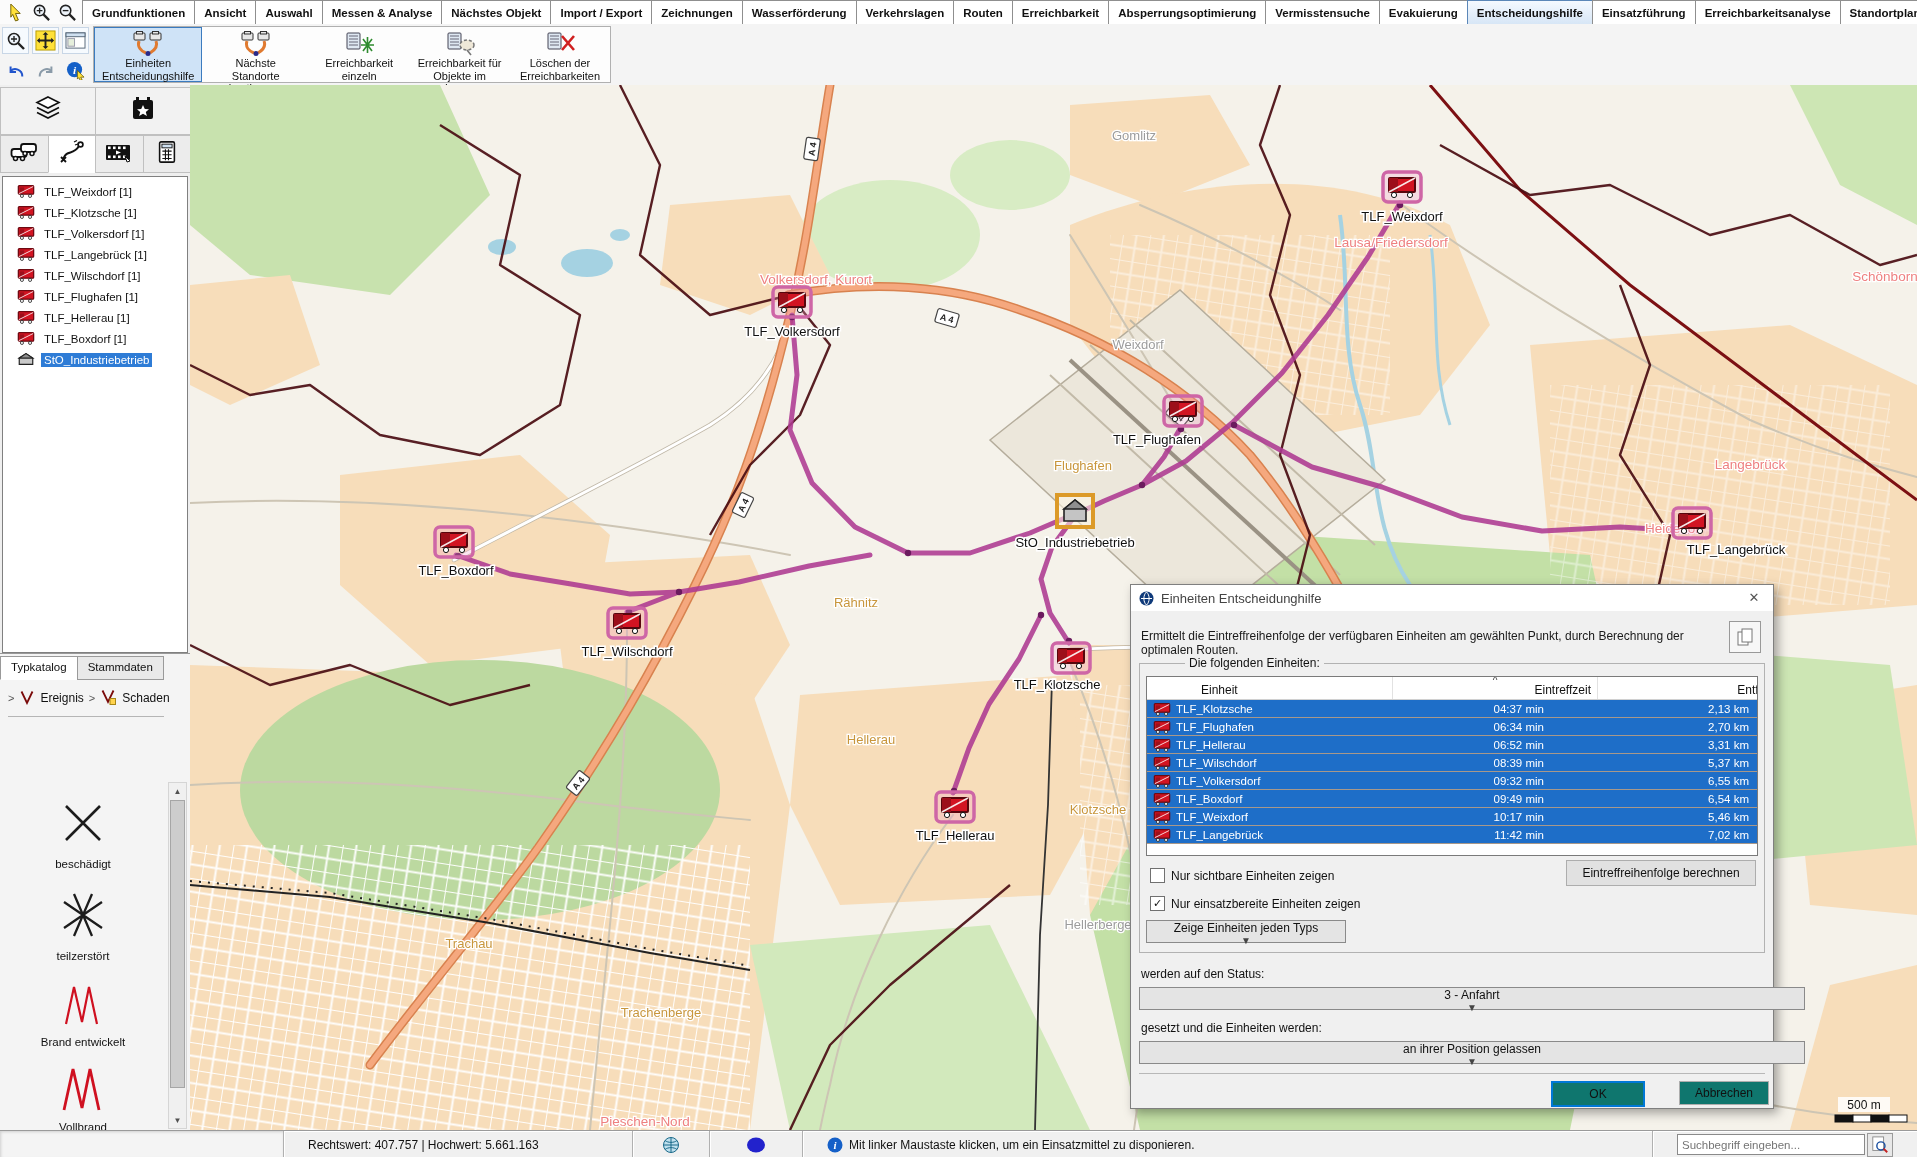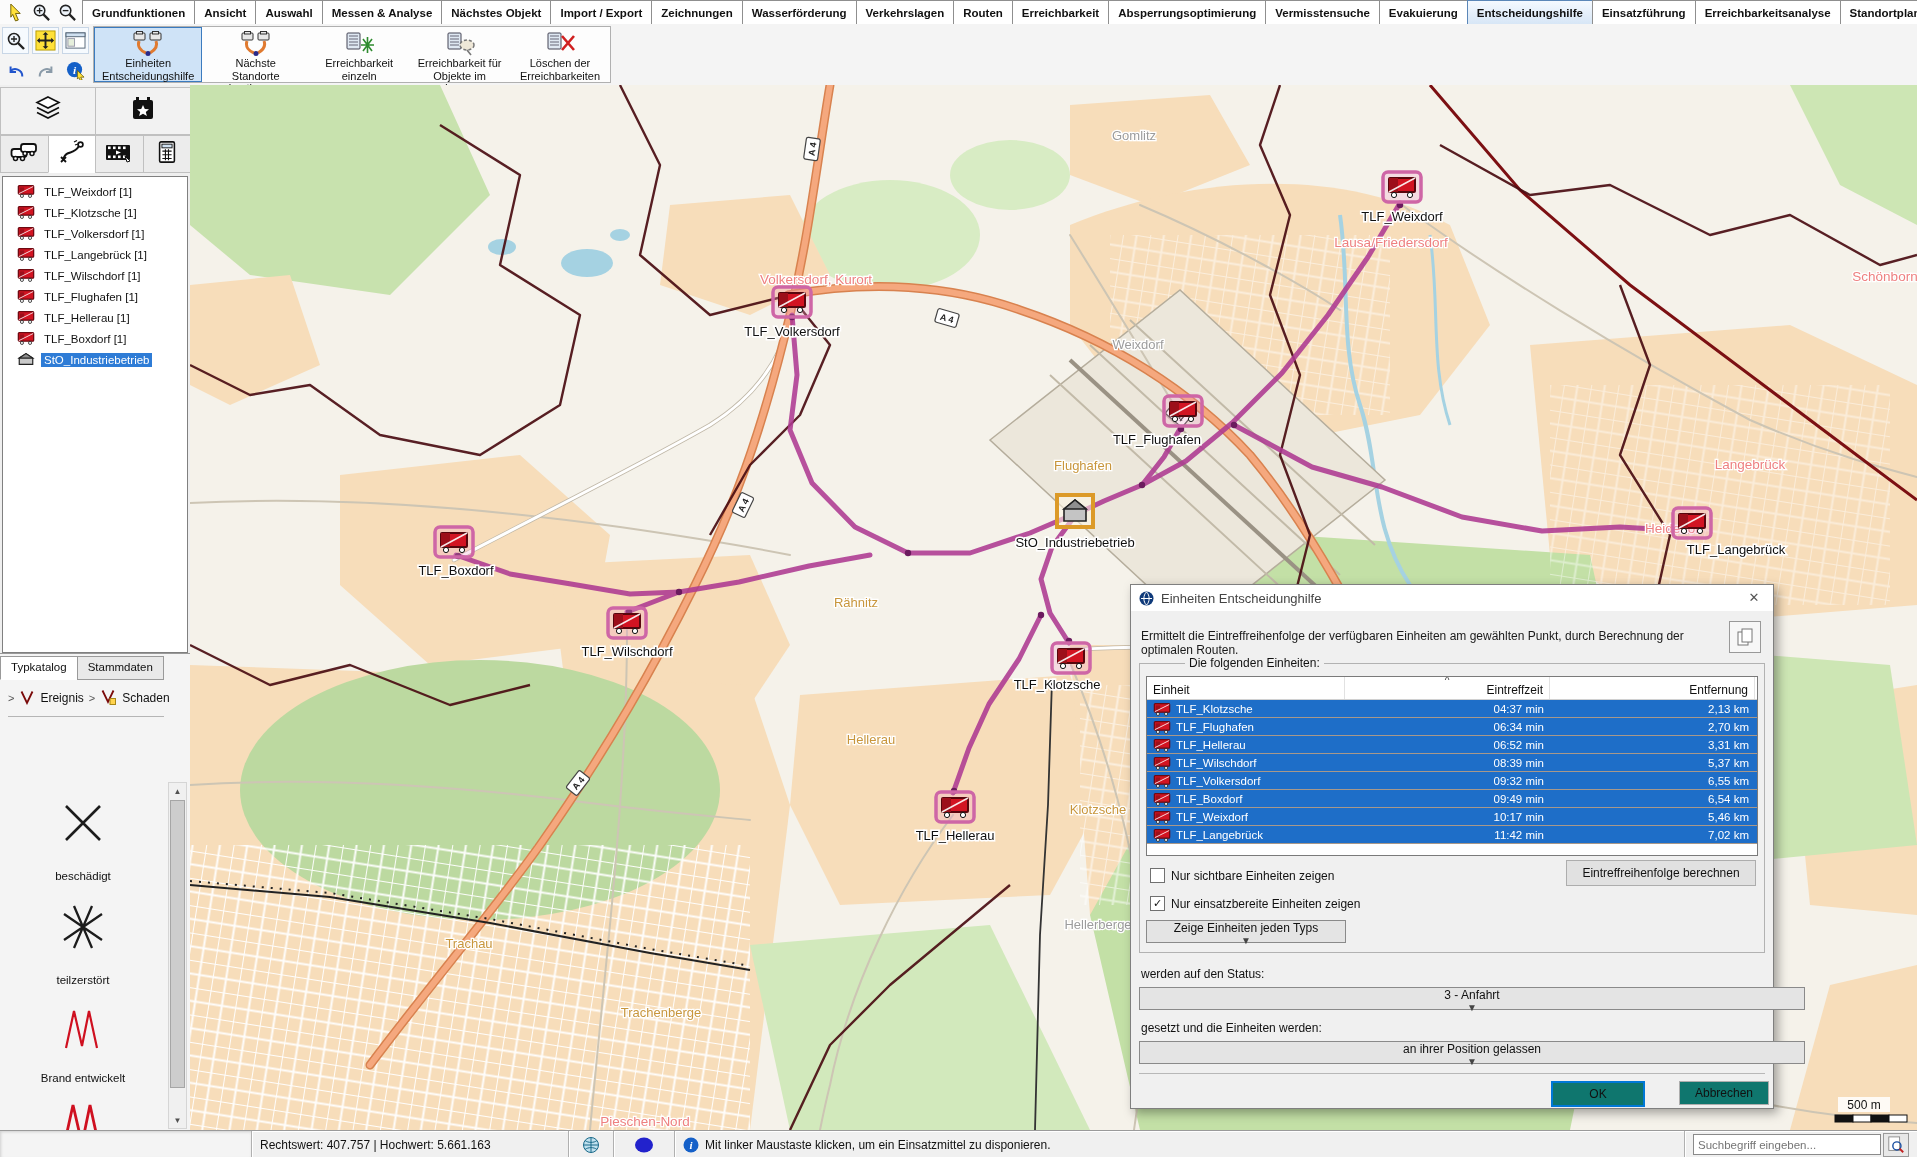--- a/index.html
+++ b/index.html
@@ -43,21 +43,21 @@
   .uitem.selected .ulabel{background:#2e7cd6;color:#fff;}
   
   #catalog{position:absolute;left:0;top:568px;width:190px;height:477px;background:#f4f4f4;border-top:1px solid #999;}
   #cat-tabs{display:flex;height:24px;margin-top:2px;}
   .cattab{font-size:11.5px;padding:4px 10px 3px;border:1px solid #9a9a9a;background:#e9e9e9;margin-right:-1px;white-space:nowrap;}
   .cattab.active{background:#fff;border-bottom-color:#fff;}
   #cat-crumb{display:flex;align-items:center;gap:5px;font-size:12px;padding:8px 4px 6px 8px;}
   #cat-crumb .chev{color:#555;font-size:11px;}
   #cat-divider{border:none;border-top:1px solid #b5b5b5;margin:2px 26px 0 8px;}
   #symbol-list{position:absolute;left:0;top:128px;width:166px;bottom:0;display:flex;flex-direction:column;align-items:center;gap:16px;padding-top:14px;overflow:hidden;}
-  .sym{display:flex;flex-direction:column;align-items:center;gap:16px;width:140px;}
+  .sym{display:flex;flex-direction:column;align-items:center;gap:4px;width:140px;}
   .sym .slabel{font-size:11.5px;text-align:center;line-height:1.2;}
   #cat-scroll{position:absolute;right:3px;top:128px;width:17px;bottom:2px;background:#f0f0f0;border:1px solid #d5d5d5;}
   #cat-scroll .arr{height:16px;display:flex;align-items:center;justify-content:center;font-size:8px;color:#505050;}
   #cat-thumb{position:absolute;left:1px;right:1px;top:17px;bottom:40px;background:#cdcdcd;border:1px solid #a6a6a6;}
   #cat-scroll .arr.down{position:absolute;bottom:0;left:0;right:0;}
   
   #map{position:absolute;left:190px;top:85px;width:1727px;height:1045px;background:#f5f2ea;}
   text.mlabel{font-family:"Liberation Sans",sans-serif;font-size:13px;fill:#101010;stroke:#ffffff;stroke-width:3.2px;paint-order:stroke;text-anchor:middle;}
   text.place{font-family:"Liberation Sans",sans-serif;stroke:#ffffff;stroke-width:2.6px;paint-order:stroke;text-anchor:middle;}
   text.p-pink{fill:#ee8080;font-size:13.5px;}
@@ -67,21 +67,21 @@
   #dialog{position:absolute;left:1130px;top:584px;width:642px;height:523px;background:#f0f0f0;
           border:1px solid #7f7f7f;box-shadow:4px 4px 10px rgba(0,0,0,.35);z-index:10;font-size:12px;}
   #dlg-title{position:absolute;left:0;top:0;right:0;height:26px;background:#fff;display:flex;align-items:center;padding-left:8px;gap:7px;}
   #dlg-title .ttl{font-size:13px;color:#444;}
   #dlg-close{position:absolute;right:2px;top:0;width:34px;height:25px;display:flex;align-items:center;justify-content:center;color:#555;font-size:13px;}
   #dlg-desc{position:absolute;left:10px;top:44px;width:586px;font-size:12px;color:#1a1a1a;}
   #dlg-copy{position:absolute;right:12px;top:36px;width:30px;height:30px;border:1px solid #999;background:#f7f7f7;display:flex;align-items:center;justify-content:center;}
   #dlg-group{position:absolute;left:8px;top:78px;width:624px;height:288px;border:1px solid #b2b2b2;}
   #dlg-group-title{position:absolute;left:10px;top:-8px;background:#f0f0f0;padding:0 4px;font-size:12px;margin-left:35px;}
   #dlg-table{position:absolute;left:6px;top:12px;width:610px;height:178px;background:#fff;border:1px solid #7a7a7a;overflow:hidden;}
-  .thead{display:grid;grid-template-columns:198px 205px 205px;height:22px;border-bottom:1px solid #d0d0d0;}
+  .thead{display:grid;grid-template-columns:198px 205px 205px;height:22px;border-bottom:1px solid #d0d0d0;padding-left:48px;}
   .thead .hc{font-size:12px;display:flex;align-items:flex-end;padding:0 6px 2px;border-right:1px solid #e2e2e2;position:relative;}
   .thead .hc.r{justify-content:flex-end;}
   .sort-caret{position:absolute;top:-2px;left:50%;transform:translateX(-50%);font-size:10px;color:#333;}
   .trow{display:grid;grid-template-columns:198px 205px 205px;height:17px;background:#1e6ec8;color:#fff;border-bottom:1px solid #a8988a;}
   .trow .tc{display:flex;align-items:center;font-size:11.5px;padding:0 6px;white-space:nowrap;overflow:hidden;}
   .trow .tc.r{justify-content:flex-end;}
   .trow .tc .ticon{margin-right:5px;display:flex;}
   .cbrow{position:absolute;left:10px;display:flex;align-items:center;gap:6px;font-size:12px;}
   .cbox{width:13px;height:13px;border:1px solid #707070;background:#fff;display:flex;align-items:center;justify-content:center;font-size:11px;line-height:11px;color:#111;}
   #dlg-calc{position:absolute;right:8px;top:196px;width:188px;height:24px;background:#e1e1e1;border:1px solid #adadad;font-size:12px;display:flex;align-items:center;justify-content:center;}
@@ -90,21 +90,21 @@
   #dlg-typefilter{position:absolute;left:6px;top:256px;width:158px;}
   .dlg-label{position:absolute;left:10px;font-size:12px;}
   #dlg-status{position:absolute;left:8px;top:402px;width:624px;}
   #dlg-after{position:absolute;left:8px;top:456px;width:624px;}
   #dlg-sep{position:absolute;left:8px;right:8px;top:488px;border-top:1px solid #b8b8b8;}
   .dbtn{position:absolute;top:496px;height:22px;background:#0f766e;border:1px solid #adadad;font-size:12px;display:flex;align-items:center;justify-content:center;}
   #dlg-ok{left:420px;width:90px;border:2px solid #0078d7;}
   #dlg-cancel{left:548px;width:88px;}
   
   #statusbar{position:absolute;left:0;top:1130px;width:1917px;height:27px;background:#f0f0f0;border-top:1px solid #9a9a9a;display:flex;align-items:stretch;font-size:12px;}
-  .sseg{border-right:1px solid #b0b0b0;box-shadow:inset 1px 1px 0 #fff;display:flex;align-items:center;padding:0 8px;white-space:nowrap;}
+  .sseg{border-right:1px solid #b0b0b0;box-shadow:inset 1px 1px 0 #fff;display:flex;align-items:center;padding:0 24px;white-space:nowrap;}
   #ss-empty{width:235px;background:#f4f4f4;box-shadow:inset 1px 1px 3px #d0d0d0;}
   #ss-coords{width:300px;}
   #ss-globe{width:28px;justify-content:center;}
   #ss-blue{width:44px;justify-content:center;}
   #ss-hint{flex:1;gap:6px;}
   #ss-search{width:216px;display:flex;align-items:center;gap:2px;border-right:none;}
   #ss-search input{width:178px;height:19px;border:1px solid #8a8a8a;font-size:11.5px;padding:0 4px;font-family:"Liberation Sans",sans-serif;}
   #ss-search .sbtn{width:24px;height:22px;border:1px solid #9a9a9a;background:#e8e8e8;display:flex;align-items:center;justify-content:center;}
 </style>
 </head>

